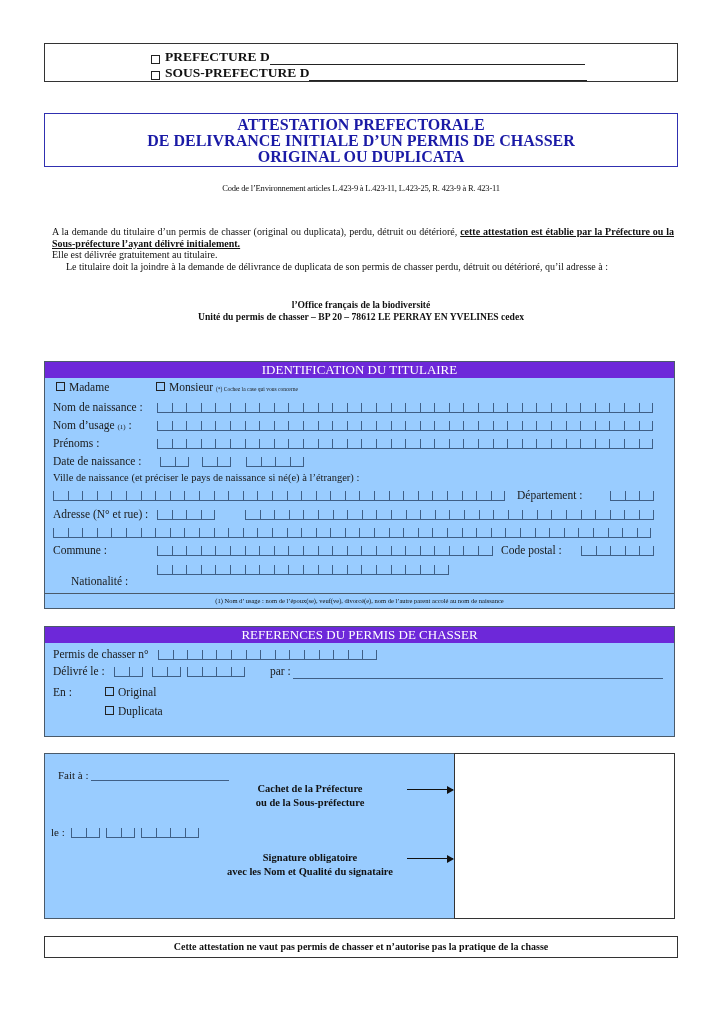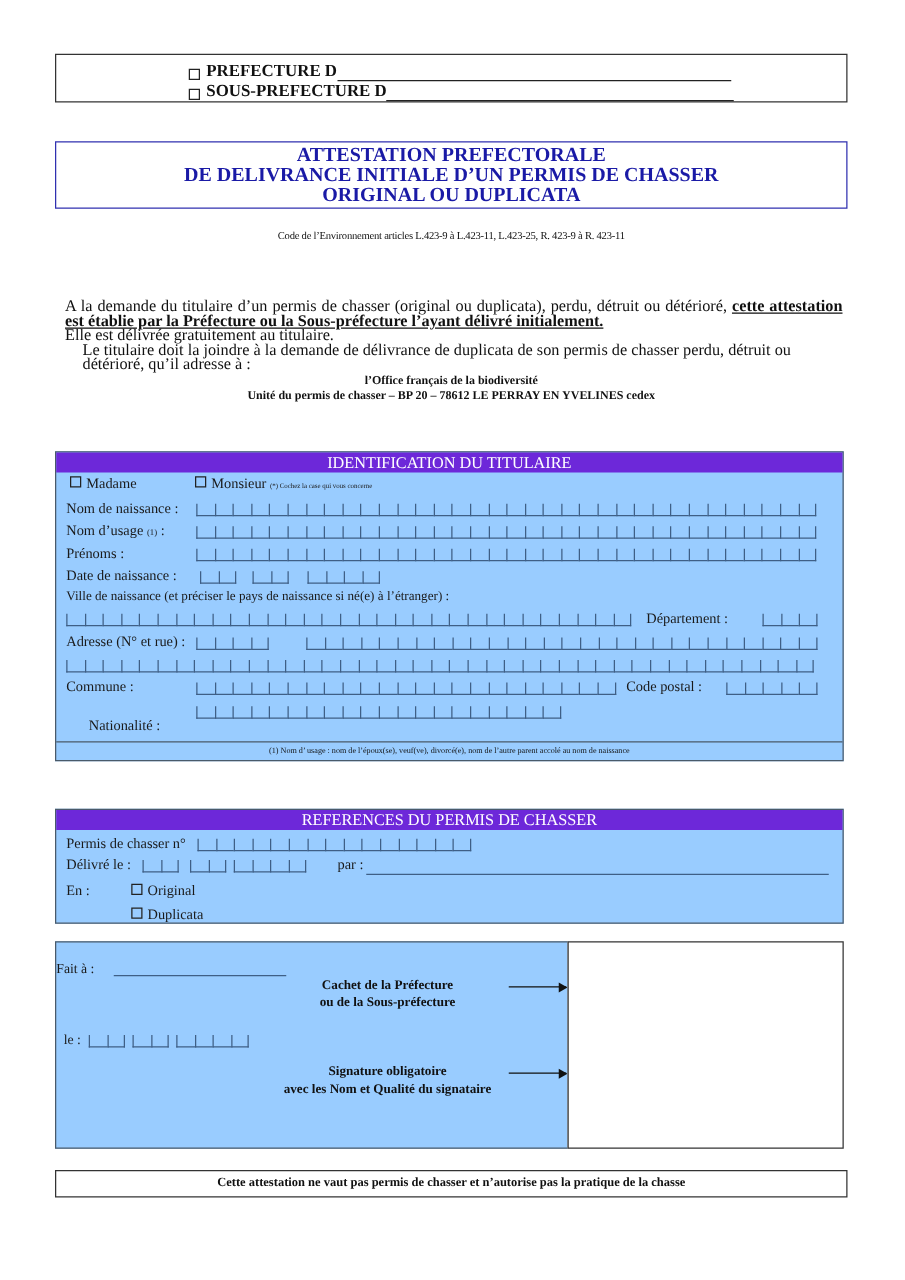--- a/index.html
+++ b/index.html
@@ -11,21 +11,21 @@
   .top-box { left: 44px; top: 43px; width: 634px; height: 39px; border: 1.5px solid #333; box-sizing: border-box; }
   .pref-line { position: absolute; font-weight: bold; font-size: 13.5px; white-space: nowrap; display: flex; align-items: flex-end; }
   .chk { display: inline-block; width: 9px; height: 9px; border: 1.5px solid #222; margin-right: 5px; box-sizing: border-box; position: relative; top: -1px; }
   .fill-line { display: inline-block; border-bottom: 1.2px solid #222; height: 12px; }
 
   
   .title-box { left: 44px; top: 113px; width: 634px; height: 54px; border: 1.3px solid #3030b0; box-sizing: border-box;
                text-align: center; color: #1a1aa6; font-weight: bold; font-size: 16px; line-height: 16px; padding-top: 3px; }
   .code-line { left: 44px; top: 183px; width: 634px; text-align: center; font-size: 8.5px; letter-spacing: -0.2px; }
 
-  .intro { left: 52px; top: 239px; width: 622px; font-size: 13px; line-height: 11.5px; }
+  .intro { left: 52px; top: 226px; width: 622px; font-size: 10px; line-height: 11.5px; }
   .intro .u { font-weight: bold; text-decoration: underline; }
   .intro .ind { padding-left: 14px; }
   .office { left: 44px; top: 299px; width: 634px; text-align: center; font-weight: bold; font-size: 9.6px; line-height: 12px; }
 
   
   .section { left: 44px; width: 631px; background: #99ccff; border: 1.2px solid #4a5a6a; box-sizing: border-box; }
   .sec-header { position: absolute; left: 0; top: 0; right: 0; height: 16px; background: #6d28d9; color: #fff;
                 text-align: center; font-size: 13px; line-height: 16px; }
   .lbl { position: absolute; font-size: 11.5px; white-space: nowrap; color: #1a1a1a; }
   .lbl small { font-size: 7px; }
@@ -403,21 +403,21 @@
       <span class="cell"></span>
       <span class="cell"></span>
       <span class="cell"></span>
       <span class="cell"></span>
       <span class="cell"></span>
     </div>
 
   <div class="footnote">(1) Nom d’ usage : nom de l’époux(se), veuf(ve), divorcé(e), nom de l’autre parent accolé au nom de naissance</div>
 </div>
 
-<div class="abs section" style="top:647px; height:92px;">
+<div class="abs section" style="top:626px; height:111px;">
   <div class="sec-header">REFERENCES DU PERMIS DE CHASSER</div>
 
   <div class="lbl" style="left:8px; top:21px;">Permis de chasser n°</div>
   <div class="cells" style="left:113px; top:23px;">
       <span class="cell"></span>
       <span class="cell"></span>
       <span class="cell"></span>
       <span class="cell"></span>
       <span class="cell"></span>
       <span class="cell"></span>
@@ -453,21 +453,21 @@
   <div class="lbl" style="left:8px; top:59px;">En :</div>
   <div class="lbl" style="left:60px; top:59px;">
     <span class="bchk"></span><span>Original</span>
   </div>
   <div class="lbl" style="left:60px; top:78px;">
     <span class="bchk"></span><span>Duplicata</span>
   </div>
 </div>
 
 <div class="abs sig-left">
-  <div class="lbl" style="left:0; top:15px; font-size:11px;">Fait à :</div>
+  <div class="lbl" style="left:13px; top:15px; font-size:11px;">Fait à :</div>
   <div class="abs" style="left:46px; top:26px; width:138px; border-bottom:1px solid #3f5f86;"></div>
 
   <div class="lbl" style="left:6px; top:72px; font-size:11px;">le :</div>
   <div class="cells" style="left:26px; top:74px;">
       <span class="cell"></span>
       <span class="cell"></span>
     </div>
   <div class="cells" style="left:61px; top:74px;">
       <span class="cell"></span>
       <span class="cell"></span>

